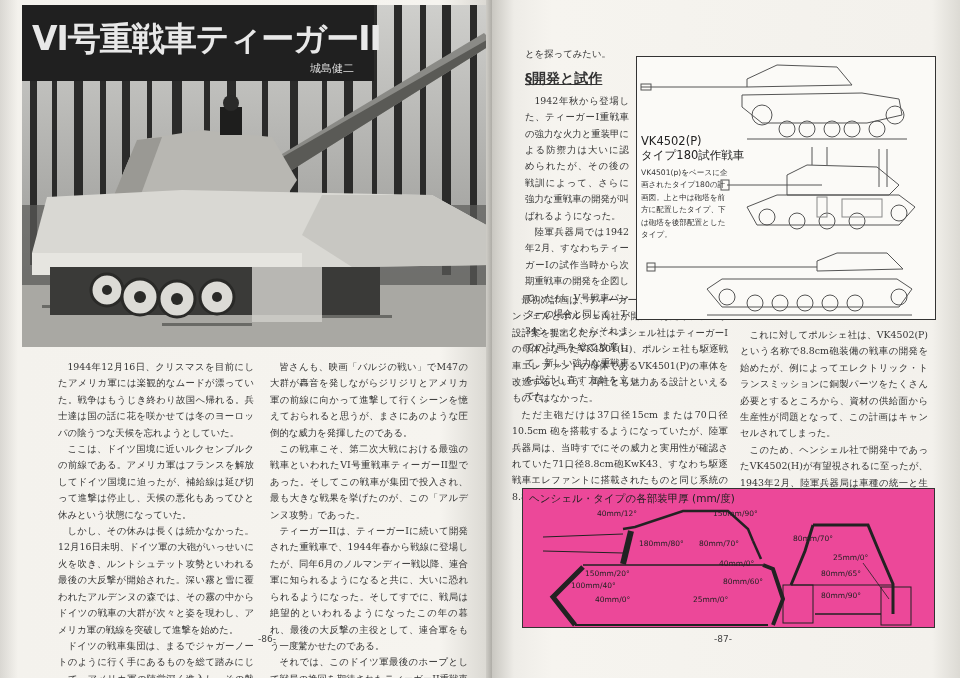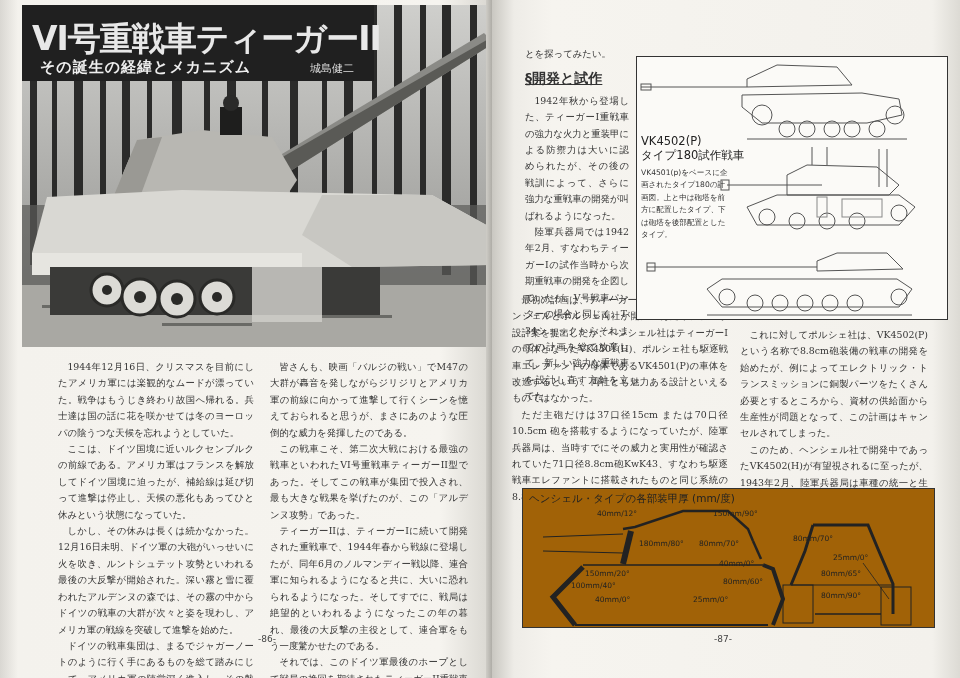--- a/index.html
+++ b/index.html
@@ -23,24 +23,24 @@
   .col p.noindent{text-indent:0;}
   .col-l1{left:58px;top:359px;width:196px;}
   .col-l2{left:270px;top:359px;width:198px;}
   .col-r1{left:525px;top:46px;width:104px;}
   .col-r1b{left:512px;top:292px;width:216px;}
   .col-r2{left:740px;top:327px;width:188px;}
   .section-head{font-family:"DejaVu Sans",sans-serif;font-weight:bold;font-size:14px;text-align:left;text-indent:0 !important;margin:8px 0 6px 0 !important;text-decoration:underline;}
   .pageno{position:absolute;top:634px;font-family:"DejaVu Sans",sans-serif;font-size:9px;color:#444;}
 
   
-  .fig-top{position:absolute;left:636px;top:56px;width:298px;height:262px;border:1.5px solid #333;background:#fbfaf7;padding-left:12px;}
+  .fig-top{position:absolute;left:636px;top:56px;width:298px;height:262px;border:1.5px solid #333;background:#fbfaf7;}
   .fig-caption-title{position:absolute;left:4px;top:77px;font-family:"DejaVu Sans",sans-serif;font-size:11.5px;line-height:14px;color:#222;}
   .fig-caption-text{position:absolute;left:4px;top:110px;width:90px;font-family:"DejaVu Sans",sans-serif;font-size:7.6px;line-height:12.4px;color:#333;}
-  .fig-armor{position:absolute;left:522px;top:488px;width:411px;height:138px;border:1.5px solid #333;background:#a16207;}
+  .fig-armor{position:absolute;left:522px;top:488px;width:411px;height:138px;border:1.5px solid #333;background:#ec4899;}
   .armor-title{position:absolute;left:6px;top:3px;font-family:"DejaVu Sans",sans-serif;font-size:10.5px;color:#222;white-space:nowrap;}
   .lbl{position:absolute;font-family:"DejaVu Sans",sans-serif;font-size:7.5px;color:#222;white-space:nowrap;}
 </style>
 </head>
 <body>
 
 <div class="spread">
 
   <div class="page page-left">
     <div class="photo">
@@ -106,21 +106,20 @@
             <circle cx="195" cy="292" r="5"></circle>
           </g>
         <rect x="230" y="262" width="70" height="55" fill="#cfcec9" opacity="0.85"></rect>
 
         <rect x="198" y="102" width="22" height="28" fill="#1e1e1d"></rect>
         <circle cx="209" cy="98" r="8" fill="#2a2a29"></circle>
       </svg>
     </div>
     <div class="title-box">
       <div class="title-main">VI号重戦車ティーガーII</div>
-      <div class="title-sub">その誕生の経緯とメカニズム</div>
       <div class="title-author">城島健二</div>
     </div>
 
     <div class="col col-l1">
       <p>1944年12月16日、クリスマスを目前にしたアメリカ軍には楽観的なムードが漂っていた。戦争はもうじき終わり故国へ帰れる。兵士達は国の話に花を咲かせては冬のヨーロッパの陰うつな天候を忘れようとしていた。</p>
       <p>ここは、ドイツ国境に近いルクセンブルクの前線である。アメリカ軍はフランスを解放してドイツ国境に迫ったが、補給線は延び切って進撃は停止し、天候の悪化もあってひと休みという状態になっていた。</p>
       <p>しかし、その休みは長くは続かなかった。12月16日未明、ドイツ軍の大砲がいっせいに火を吹き、ルントシュテット攻勢といわれる最後の大反撃が開始された。深い霧と雪に覆われたアルデンヌの森では、その霧の中からドイツの戦車の大群が次々と姿を現わし、アメリカ軍の戦線を突破して進撃を始めた。</p>
       <p>ドイツの戦車集団は、まるでジャガーノートのように行く手にあるものを総て踏みにじって、アメリカ軍の陣営深く進入し、その勢いはまさに1940年春の輝かしい勝利を、再びドイツ軍の上にもたらすかと思われるほどだった。</p>
     </div>
     <div class="col col-l2">

